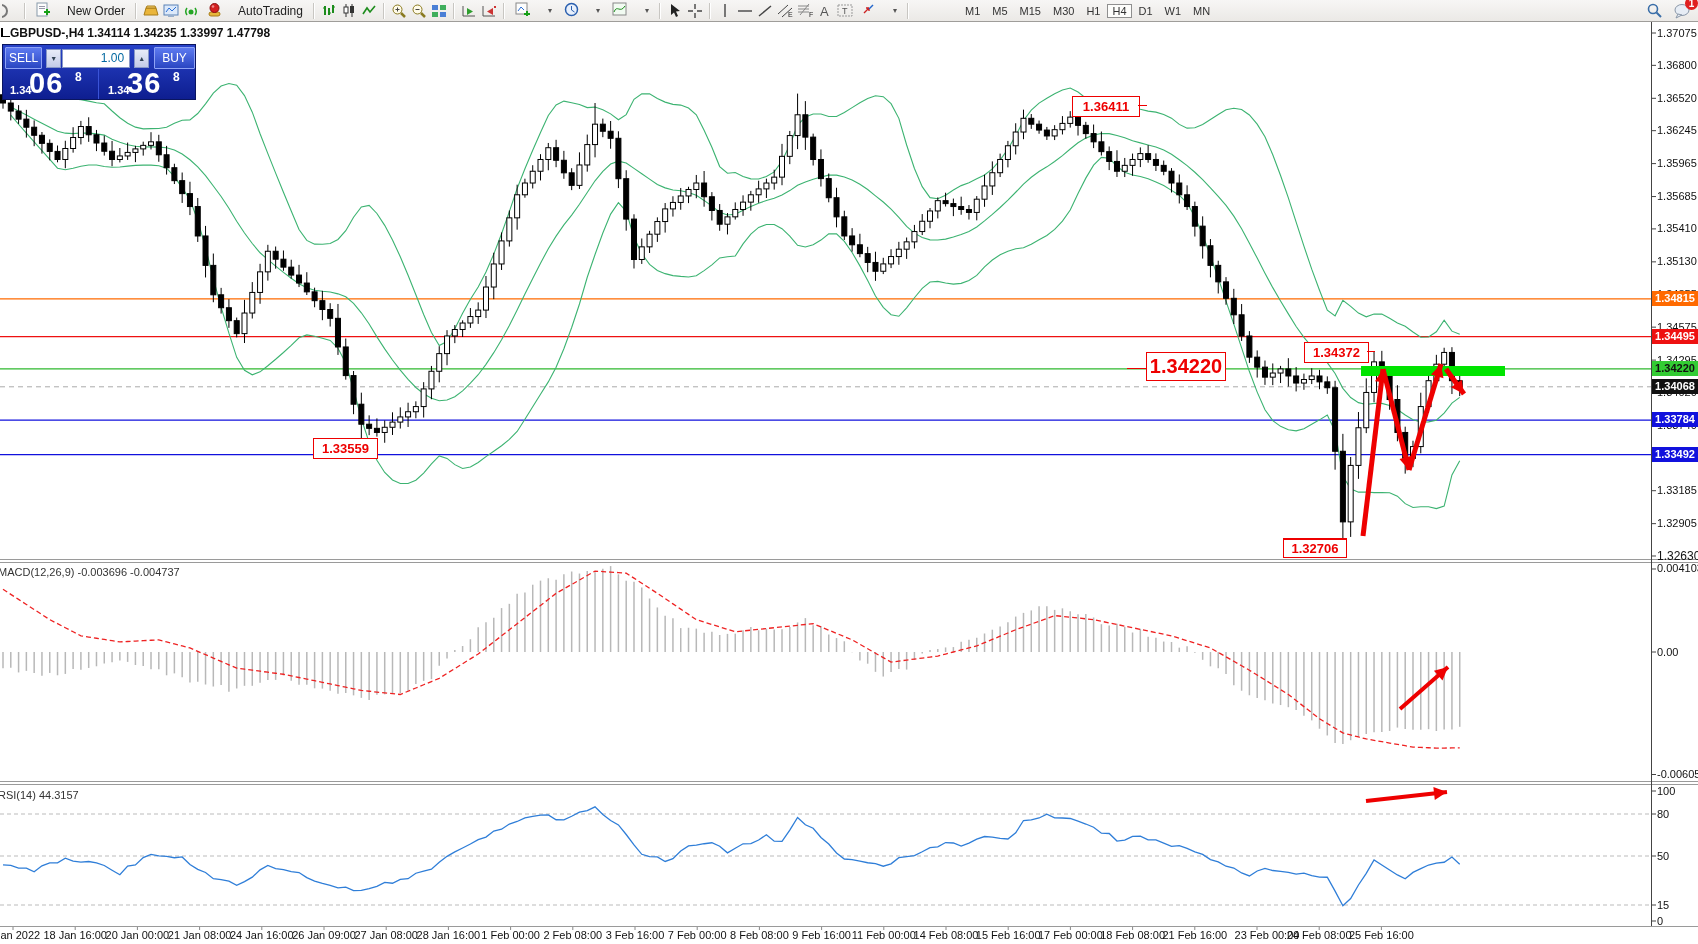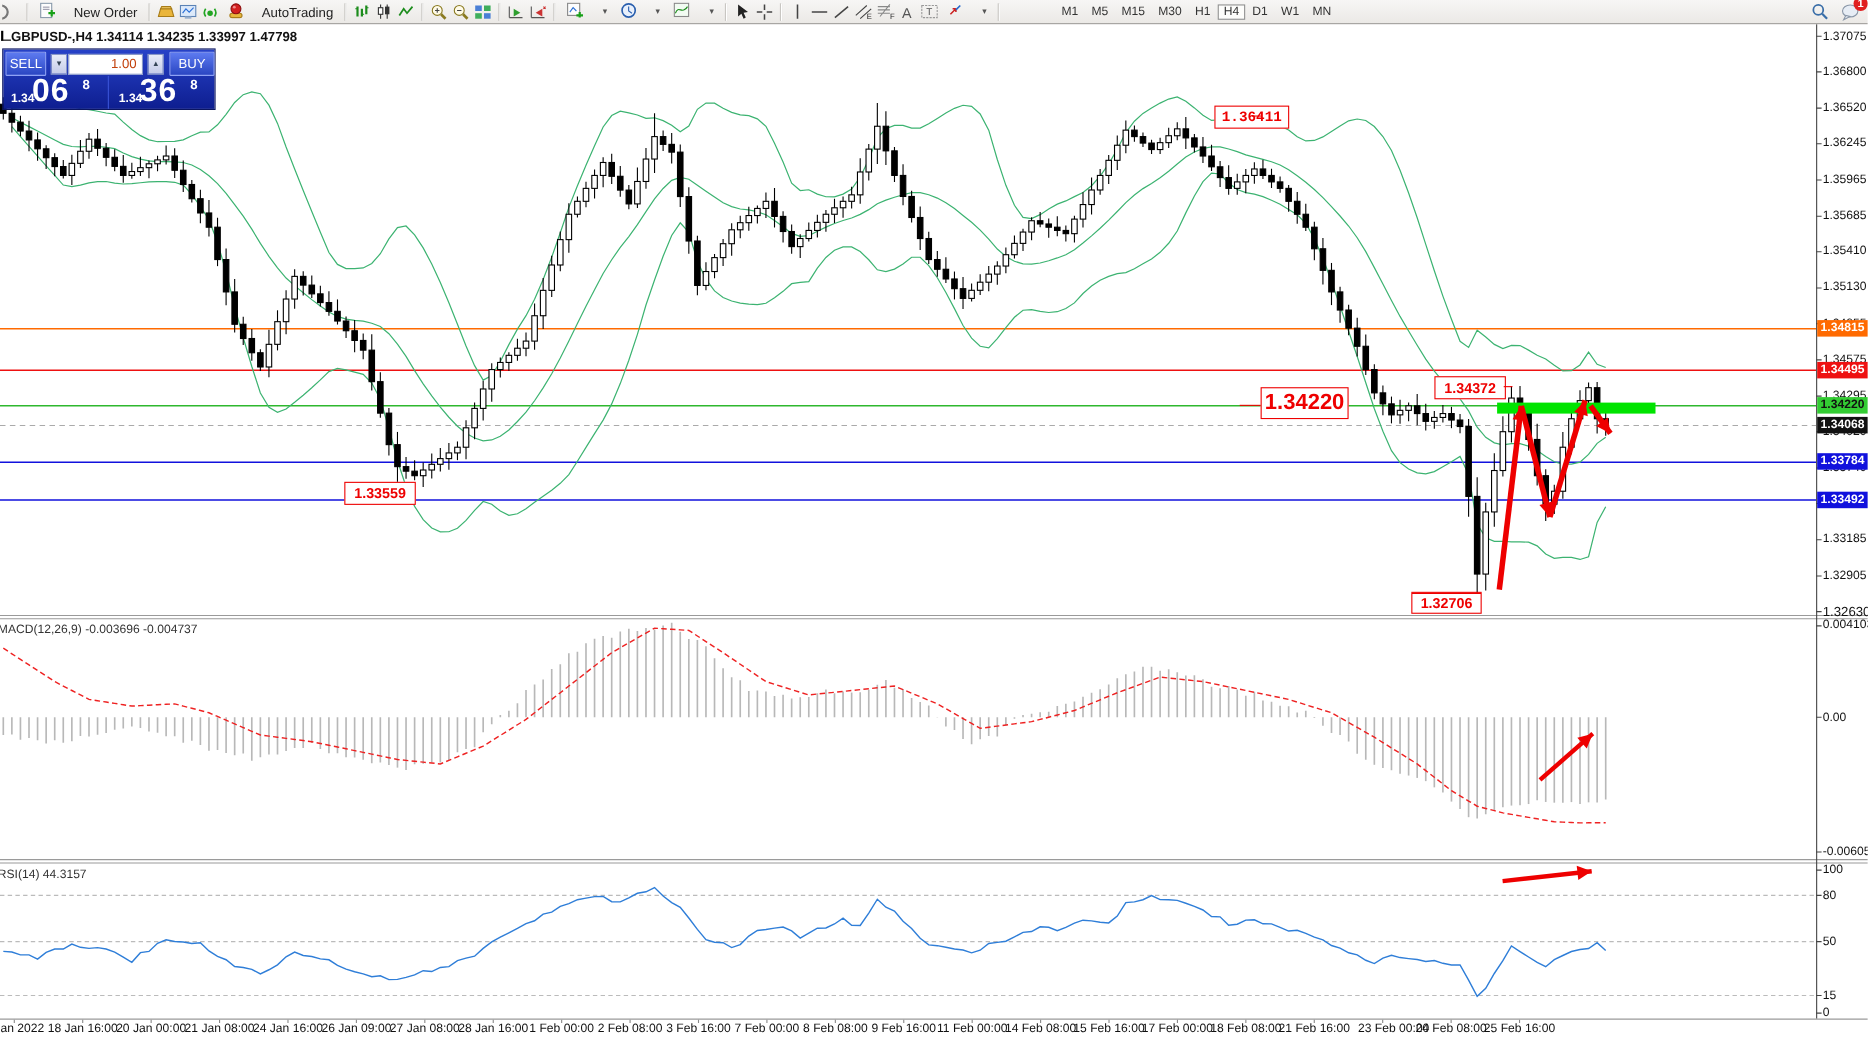--- a/index.html
+++ b/index.html
@@ -19,21 +19,21 @@
   
   .symbol-header{position:absolute;left:10px;top:26px;z-index:3;font-size:12px;font-weight:bold;color:#111;}
   .symbol-mark{position:absolute;left:1px;top:28px;z-index:3;width:7px;height:8px;border-left:2px solid #000;border-bottom:1px solid #000;}
   
   .trade-panel{position:absolute;left:2px;top:44px;width:192px;height:54px;z-index:4;background:linear-gradient(#2742c8,#0e1e90);border:1px solid #0a1560;}
   .tp-row1{position:absolute;left:0;top:2px;width:100%;height:22px;display:flex;align-items:center;}
   .tp-btn{background:linear-gradient(#5d7af0,#2a46c2);border:1px solid #8ea2f5;color:#fff;font-size:12px;height:20px;line-height:20px;text-align:center;border-radius:1px;}
   .tp-sell{width:38px;margin-left:2px;}
   .tp-buy{width:42px;margin-left:5px;}
   .tp-spin{width:14px;height:17px;background:linear-gradient(#e8ecf8,#c3cbe8);border:1px solid #8898c8;color:#345;font-size:7px;display:flex;align-items:center;justify-content:center;margin-left:4px;}
-  .tp-vol{width:66px;height:17px;background:#fff;border:1px solid #8898c8;font-size:12px;color:#c2410c;text-align:right;padding-right:5px;line-height:17px;margin-left:1px;}
+  .tp-vol{width:66px;height:17px;background:#fff;border:1px solid #8898c8;font-size:12px;color:#0369a1;text-align:right;padding-right:5px;line-height:17px;margin-left:1px;}
   .tp-prices{position:absolute;left:0;top:24px;width:100%;height:30px;display:flex;}
   .tp-cell{width:95px;position:relative;color:#fff;}
   .tp-cell.sell{border-right:1px solid #3a54d8;}
   .p-small{position:absolute;left:7px;bottom:3px;font-size:11px;font-weight:bold;}
   .p-big{position:absolute;left:26px;bottom:-1px;font-size:29px;font-weight:bold;letter-spacing:1px;}
   .p-sup{position:absolute;left:72px;top:1px;font-size:12px;font-weight:bold;}
   .panel-label{position:absolute;left:-2px;font-size:11px;color:#333;z-index:2;}
   
   .red-label{position:absolute;background:#fff;border:1px solid #ee0000;color:#ee0000;text-align:center;z-index:5;font-weight:bold;}
   .red-label.small{font-size:13px;}
@@ -999,21 +999,21 @@
     <div style="position: absolute; top: 929px; left: 821.6px; transform: translateX(-50%); font-size: 11px; color: rgb(17, 17, 17); white-space: nowrap; z-index: 2;">9 Feb 16:00</div>
     <div style="position: absolute; top: 929px; left: 883.8px; transform: translateX(-50%); font-size: 11px; color: rgb(17, 17, 17); white-space: nowrap; z-index: 2;">11 Feb 00:00</div>
     <div style="position: absolute; top: 929px; left: 946px; transform: translateX(-50%); font-size: 11px; color: rgb(17, 17, 17); white-space: nowrap; z-index: 2;">14 Feb 08:00</div>
     <div style="position: absolute; top: 929px; left: 1008.2px; transform: translateX(-50%); font-size: 11px; color: rgb(17, 17, 17); white-space: nowrap; z-index: 2;">15 Feb 16:00</div>
     <div style="position: absolute; top: 929px; left: 1070.4px; transform: translateX(-50%); font-size: 11px; color: rgb(17, 17, 17); white-space: nowrap; z-index: 2;">17 Feb 00:00</div>
     <div style="position: absolute; top: 929px; left: 1132.6px; transform: translateX(-50%); font-size: 11px; color: rgb(17, 17, 17); white-space: nowrap; z-index: 2;">18 Feb 08:00</div>
     <div style="position: absolute; top: 929px; left: 1194.8px; transform: translateX(-50%); font-size: 11px; color: rgb(17, 17, 17); white-space: nowrap; z-index: 2;">21 Feb 16:00</div>
     <div style="position: absolute; top: 929px; left: 1257px; transform: translateX(-50%); font-size: 11px; color: rgb(17, 17, 17); white-space: nowrap; z-index: 2; padding-left: 20px;">23 Feb 00:00</div>
     <div style="position: absolute; top: 929px; left: 1319.2px; transform: translateX(-50%); font-size: 11px; color: rgb(17, 17, 17); white-space: nowrap; z-index: 2;">24 Feb 08:00</div>
     <div style="position: absolute; top: 929px; left: 1381.4px; transform: translateX(-50%); font-size: 11px; color: rgb(17, 17, 17); white-space: nowrap; z-index: 2;">25 Feb 16:00</div>
-    <div class="red-label small" style="position: absolute; left: 1104px; top: 96px; width: 66px; height: 19px; line-height: 19px; font-family: Liberation Mono, monospace;">1.36411</div>
+    <div class="red-label small" style="position: absolute; left: 1072px; top: 96px; width: 66px; height: 19px; line-height: 19px;">1.36411</div>
     <div style="position: absolute; left: 1138px; top: 105px; width: 9px; height: 0px; border-top: 1.5px solid rgb(238, 0, 0); z-index: 5;"></div>
     <div class="red-label small" style="position: absolute; left: 1304px; top: 342px; width: 63px; height: 19px; line-height: 19px;">1.34372</div>
     <div style="position: absolute; left: 1367px; top: 351px; width: 8px; height: 0px; border-top: 1.5px solid rgb(238, 0, 0); z-index: 5;"></div>
     <div class="red-label big" style="position: absolute; left: 1146px; top: 352px; width: 78px; height: 27px; line-height: 27px;">1.34220</div>
     <div style="position: absolute; left: 1127px; top: 368px; width: 19px; height: 0px; border-top: 1.5px solid rgb(238, 0, 0); z-index: 5;"></div>
     <div class="red-label small" style="position: absolute; left: 313px; top: 438px; width: 63px; height: 19px; line-height: 19px;">1.33559</div>
     <div class="red-label small" style="position: absolute; left: 1283px; top: 539px; width: 62px; height: 17px; line-height: 17px;">1.32706</div>
     <div style="position: absolute; left: 1283px; top: 538px; width: 64px; height: 0px; border-top: 1.5px solid rgb(238, 0, 0); z-index: 5;"></div>
   </div>
 

